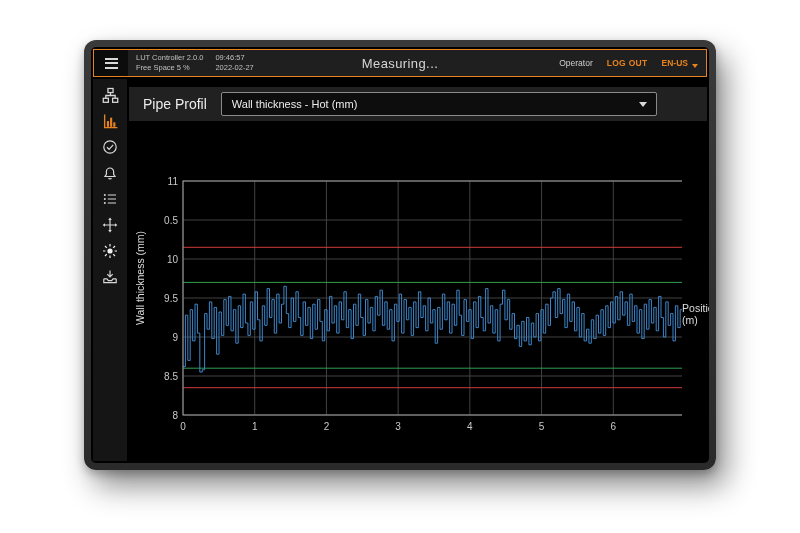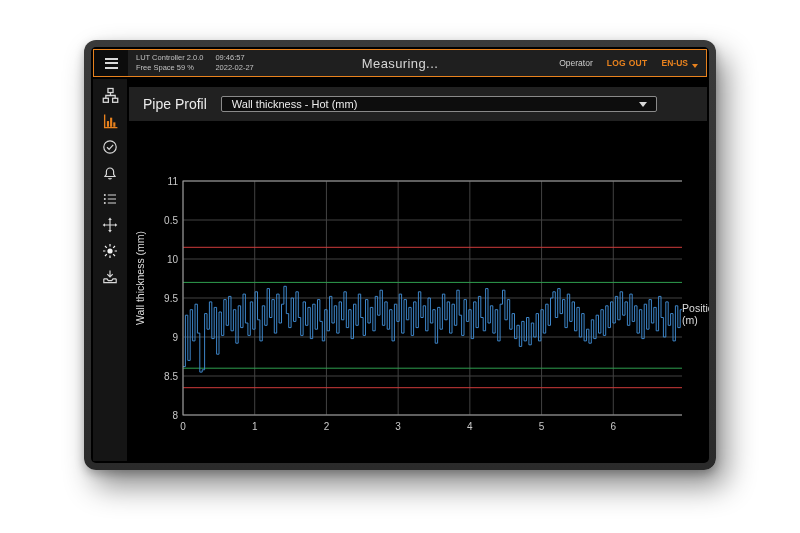--- a/index.html
+++ b/index.html
@@ -37,21 +37,21 @@
     padding-top:7px; gap:8px; }
   .side-icon { width:20px; height:18px; display:flex; align-items:center;
     justify-content:center; cursor:pointer; }
   .side-icon svg { display:block; }
 
   
   .main { position:absolute; left:38px; top:32px; right:2px; bottom:2px; background:#000; }
   .profile-row { margin-top:8px; height:34px; background:#212121;
     display:flex; align-items:center; padding:0 14px; }
   .profile-label { font-size:14px; color:#ececec; flex:0 0 auto; margin-right:14px; }
-  .profile-select { position:relative; height:16px; flex:1; margin-right:36px;
+  .profile-select { position:relative; height:24px; flex:1; margin-right:36px;
     background:#0d0d0d; border:1px solid #8a8a8a; border-radius:2px;
     display:flex; align-items:center; padding:0 24px 0 10px;
     font-size:11px; color:#ececec; cursor:pointer; }
   .profile-select .sel-caret { position:absolute; right:9px; top:50%; margin-top:-2px;
     width:0; height:0; border-left:4px solid transparent; border-right:4px solid transparent;
     border-top:5px solid #d8d8d8; }
 
   .chart-wrap { position:absolute; left:0; right:0; top:56px; bottom:0; display:flex; }
   .y-title { position:relative; width:22px; flex:0 0 auto; }
   .y-title span { position:absolute; left:50%; top:44%;
@@ -70,21 +70,21 @@
       <div class="burger-box">
         <span class="burger">
             <i></i>
             <i></i>
             <i></i>
           </span>
       </div>
       <div class="sysinfo">
         <div class="sys-col">
           <span>LUT Controller 2.0.0</span>
-          <span>Free Space 59 %</span>
+          <span>Free Space 5 %</span>
         </div>
         <div class="sys-col">
           <span>09:46:57</span>
           <span>2022-02-27</span>
         </div>
       </div>
       <div class="bar-title">Measuring...</div>
       <div class="bar-right">
         <span class="operator">Operator</span>
         <span class="logout">LOG OUT</span>

